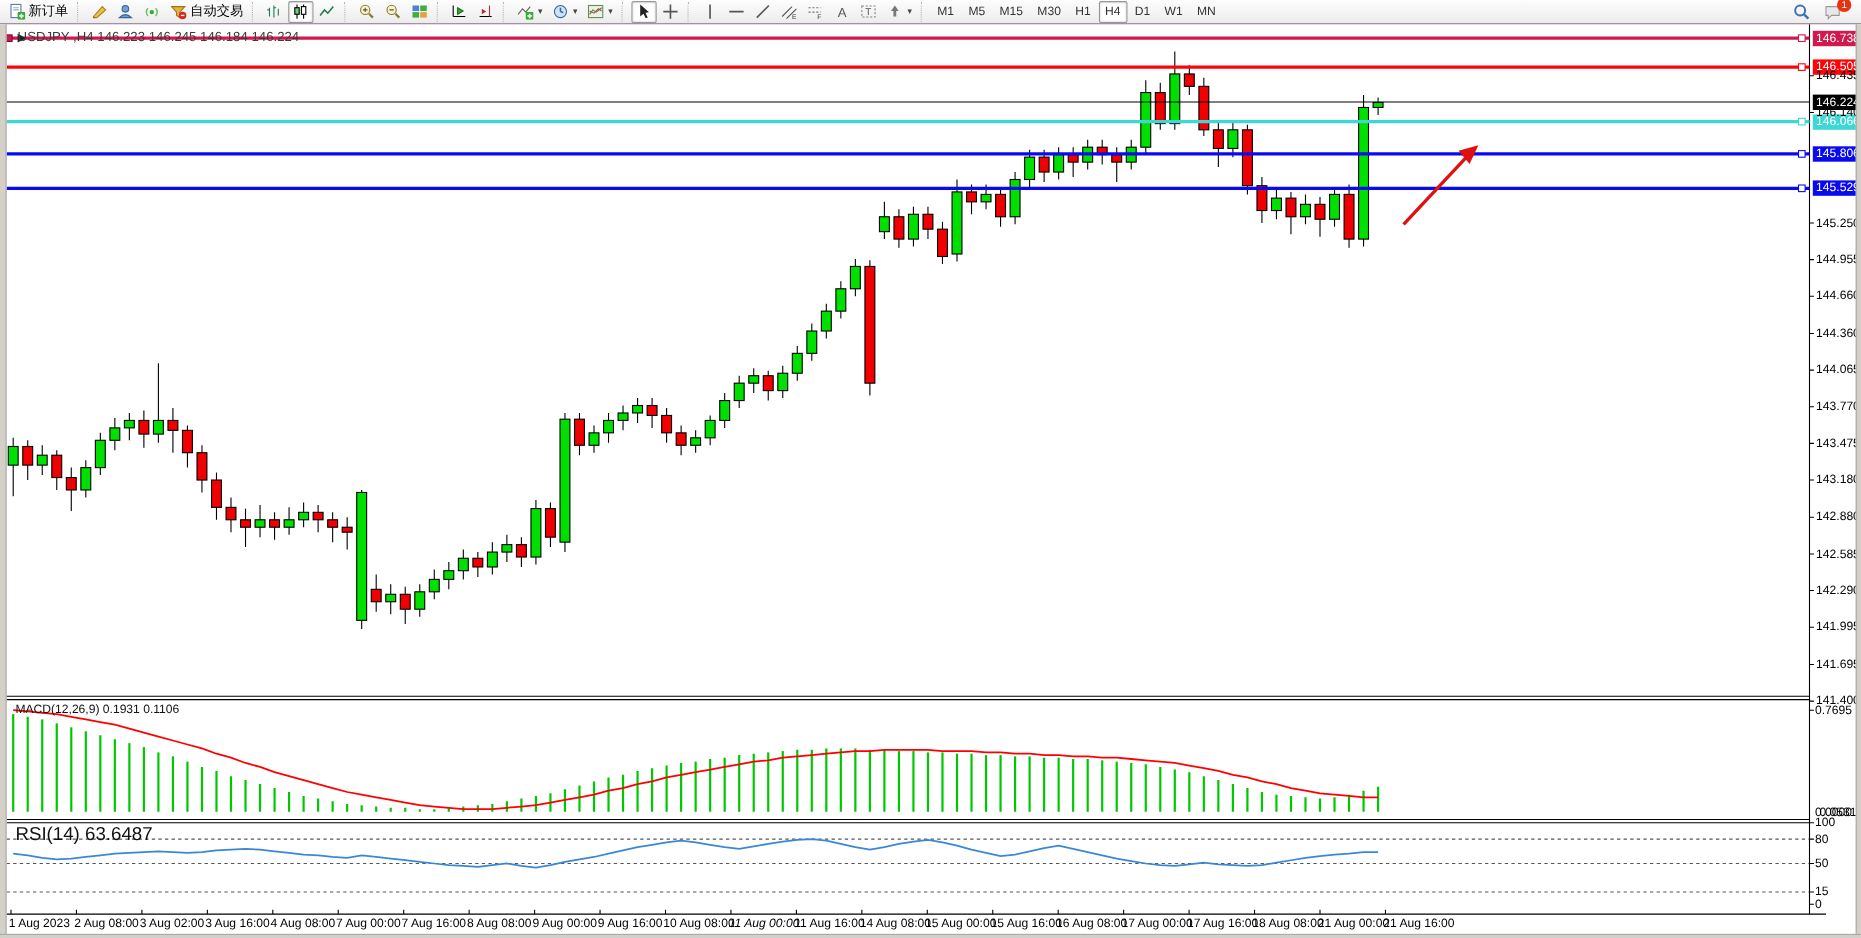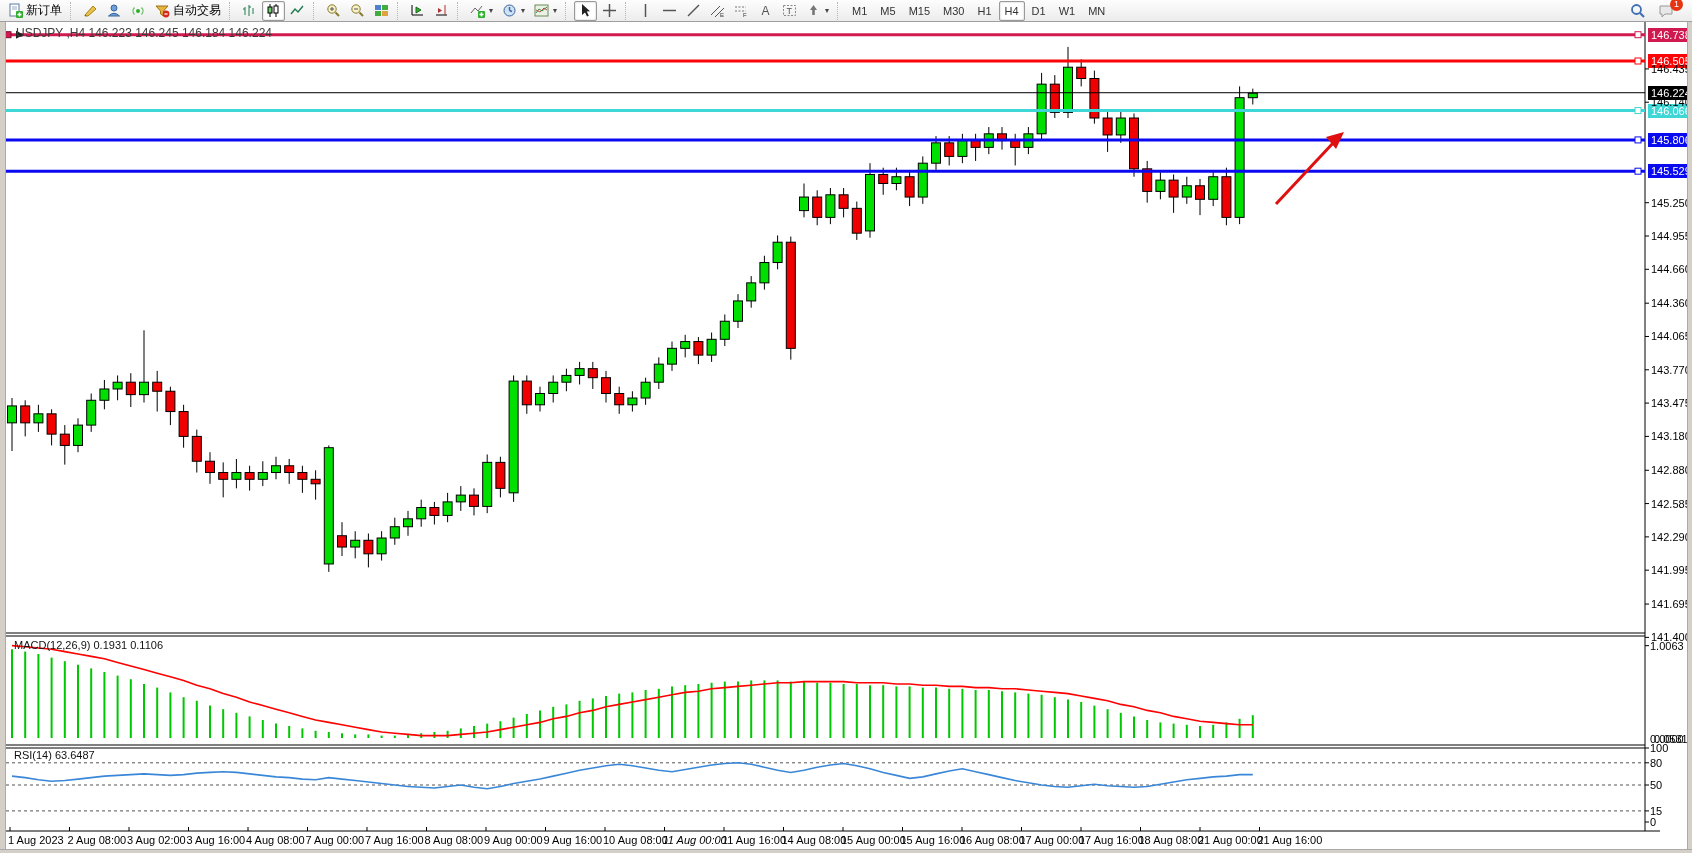--- a/index.html
+++ b/index.html
@@ -23,21 +23,21 @@
   .ico{display:inline-block;line-height:0;}
   
   #chartwrap{position:absolute;left:0;top:22px;width:1692px;height:831px;background:#fff;}
   #cv{position:absolute;left:0;top:0;}
   .edge{position:absolute;background:#d4d0c8;}
   #edgeL{left:0;top:0;width:6px;height:831px;border-right:1px solid #aaa;}
   #edgeR{right:0;top:0;width:5px;height:831px;border-left:1px solid #aaa;}
   #edgeB{left:0;bottom:0;width:1692px;height:4px;border-top:1px solid #aaa;}
   #chart-title{position:absolute;left:16px;top:4px;font-size:12px;color:#3b3b3b;white-space:nowrap;}
   #macd-label{position:absolute;left:14px;top:617px;font-size:11px;color:#111;}
-  #rsi-label{position:absolute;left:14px;top:727px;font-size:11px;color:#111;}
+  #rsi-label{position:absolute;left:14px;top:727px;font-size:17px;color:#111;}
   .pricelabel{position:absolute;left:1648px;color:#fff;font-size:11px;padding:0 3px;height:14px;
               line-height:14px;min-width:42px;}
   .axistick{position:absolute;left:1651px;color:#000;font-size:11px;height:12px;line-height:12px;}
   .timelabel{position:absolute;top:812px;color:#000;font-size:11px;white-space:nowrap;}
   .ind-axis{position:absolute;left:1650px;color:#000;font-size:11px;height:12px;line-height:12px;}
 </style>
 </head>
 <body>
 
 <div id="app">
@@ -674,21 +674,21 @@
         <div class="axistick" style="top: 308.482px;">144.065</div>
         <div class="axistick" style="top: 341.787px;">143.770</div>
         <div class="axistick" style="top: 375.093px;">143.475</div>
         <div class="axistick" style="top: 408.398px;">143.180</div>
         <div class="axistick" style="top: 442.268px;">142.880</div>
         <div class="axistick" style="top: 475.574px;">142.585</div>
         <div class="axistick" style="top: 508.879px;">142.290</div>
         <div class="axistick" style="top: 542.185px;">141.995</div>
         <div class="axistick" style="top: 576.055px;">141.695</div>
         <div class="axistick" style="top: 609.36px;">141.400</div>
-        <div class="ind-axis" style="top: 617.66px;">1.0063</div>
+        <div class="ind-axis" style="top: 617.66px;">0.7695</div>
         <div class="ind-axis" style="top: 711px;">0.0000</div>
         <div class="ind-axis" style="top: 711px; left: 1654px;">0.0531</div>
         <div class="ind-axis" style="top: 720px;">100</div>
         <div class="ind-axis" style="top: 734.8px;">80</div>
         <div class="ind-axis" style="top: 757px;">50</div>
         <div class="ind-axis" style="top: 782.9px;">15</div>
         <div class="ind-axis" style="top: 794px;">0</div>
         <div class="timelabel" style="left: 8px; text-align: center;">1 Aug 2023</div>
         <div class="timelabel" style="left: 67.5px;">2 Aug 08:00</div>
         <div class="timelabel" style="left: 127px;">3 Aug 02:00</div>

